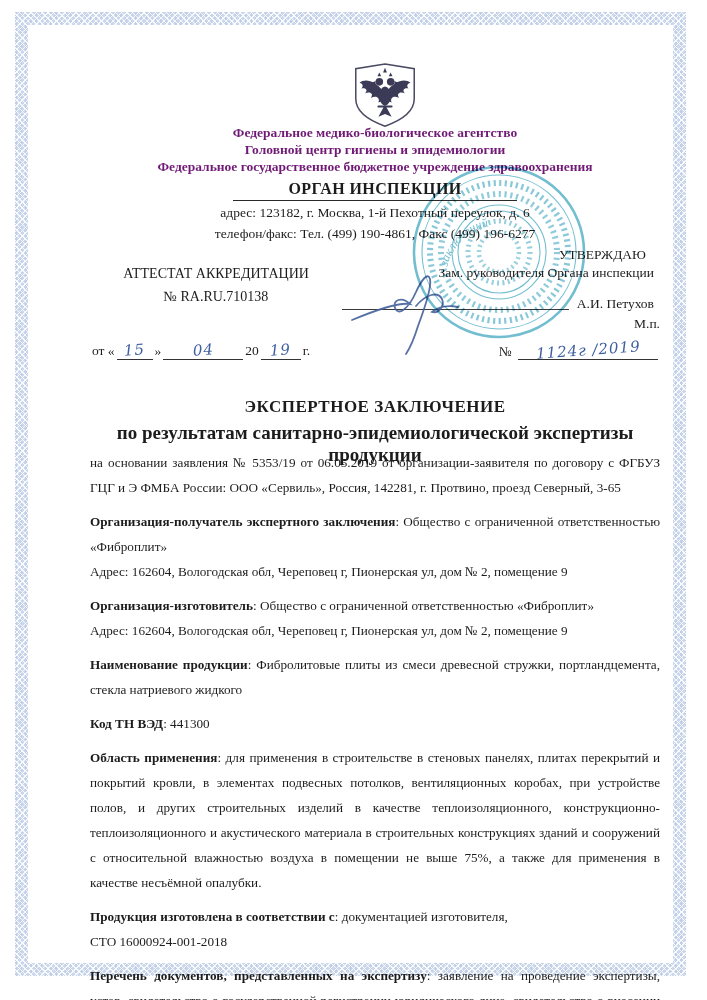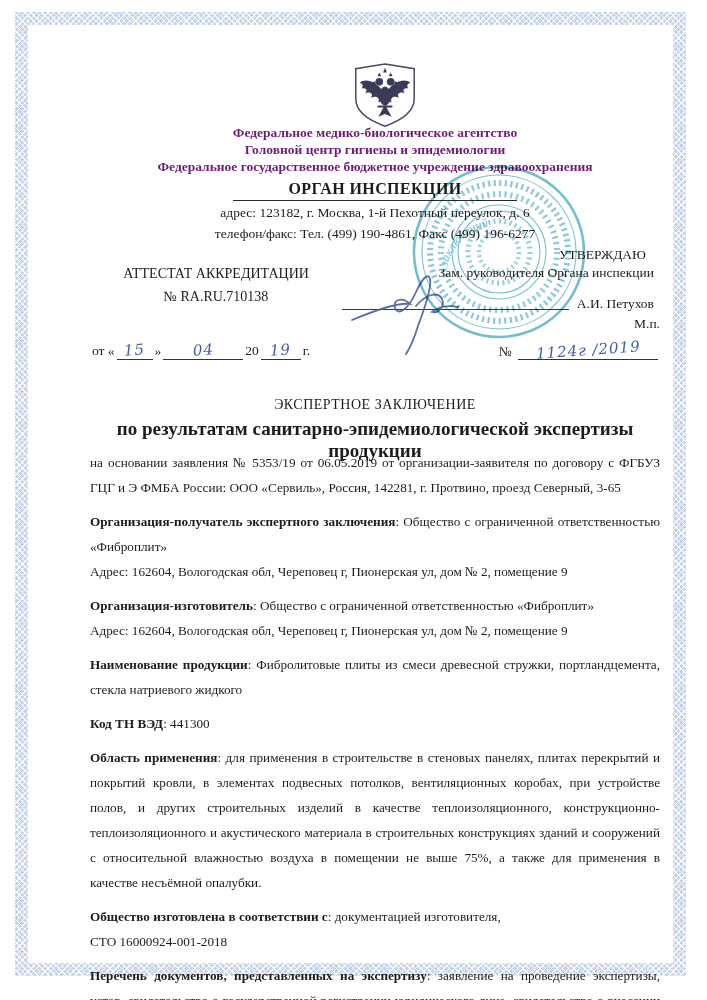--- a/index.html
+++ b/index.html
@@ -61,21 +61,21 @@
   .slot-month { width:80px; }
   .slot-year { width:40px; }
   .slot-number { width:140px; text-align:center; }
   .hw-num { font-size:15px; display:inline-block; transform:rotate(-4deg) translateY(-1px); letter-spacing:1px; }
   .date-left .printed { padding:0 2px; }
   .num-group { display:flex; align-items:flex-end; padding-right:2px; }
   .num-group .printed { margin-right:6px; }
 
   
   .doc-title { position:absolute; top:397px; left:0; width:100%; text-align:center; }
-  .doc-title-main { font-weight:normal; font-size:14px; letter-spacing:.5px; }
+  .doc-title-main { font-weight:bold; font-size:17px; letter-spacing:.5px; }
   .doc-title-sub { font-weight:bold; font-size:19px; margin-top:5px; }
 
   
   .body-text { position:absolute; top:450px; left:0; width:100%;
                font-size:13.2px; line-height:25px; text-align:justify; }
   .para { margin:0 0 9px 0; }
   .para b { font-weight:bold; }
 
   
   .stamp { position:absolute; left:410px; top:163px; width:178px; height:178px;
@@ -170,21 +170,21 @@
 
     <p class="para"><b>Организация-изготовитель</b><span>: Общество с ограниченной ответственностью «Фиброплит»</span><br>
       <span>Адрес: 162604, Вологодская обл, Череповец г, Пионерская ул, дом № 2, помещение 9</span></p>
 
     <p class="para"><b>Наименование продукции</b><span>: Фибролитовые плиты из смеси древесной стружки, портландцемента, стекла натриевого жидкого</span></p>
 
     <p class="para"><b>Код ТН ВЭД</b><span>: 441300</span></p>
 
     <p class="para"><b>Область применения</b><span>: для применения в строительстве  в стеновых панелях, плитах перекрытий и покрытий кровли, в элементах подвесных потолков, вентиляционных коробах, при устройстве полов, и других строительных изделий в качестве теплоизоляционного, конструкционно-теплоизоляционного и акустического материала в строительных конструкциях зданий и сооружений с относительной влажностью воздуха в помещении не выше 75%, а также для применения в качестве несъёмной опалубки.</span></p>
 
-    <p class="para"><b>Общество изготовлена в соответствии с</b><span>: документацией изготовителя,</span><br>
+    <p class="para"><b>Продукция изготовлена в соответствии с</b><span>: документацией изготовителя,</span><br>
       <span>СТО 16000924-001-2018</span></p>
 
     <p class="para"><b>Перечень документов, представленных на экспертизу</b><span>: заявление на проведение экспертизы, устав, свидетельство о государственной регистрации юридического лица, свидетельство о внесении записи в ЕГРЮЛ, свидетельство о постановке на учет в налоговом органе, лист записи ЕГРЮЛ о внесении изменений в сведения о юридическом лице, приказ о назначении генерального директора, протокол испытаний, СТО 16000924-001-2018</span></p>
   </div>
 
 </div>
 
 <div class="stamp">
   <svg viewBox="0 0 178 178" width="178" height="178">
     <g stroke="#4faec5" fill="none">

